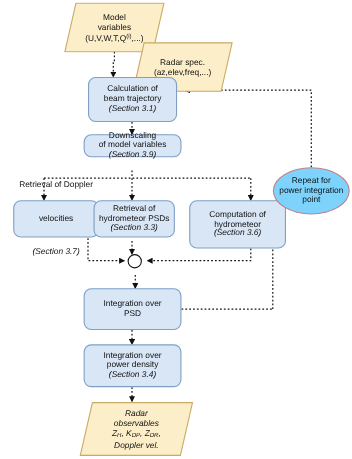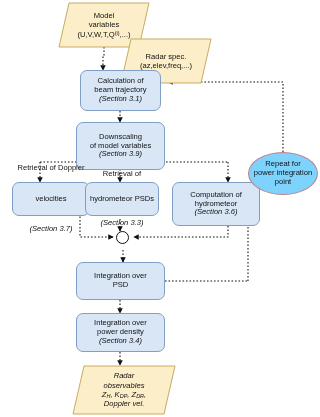--- a/index.html
+++ b/index.html
@@ -147,33 +147,33 @@
       <div>(az,elev,freq,...)</div>
     </div>
   </div>
 
   <div class="node proc" style="left:80px; top:70px; width:81px; height:41px;">
     <div>Calculation of</div>
     <div>beam trajectory</div>
     <div class="sec">(Section 3.1)</div>
   </div>
 
-  <div class="node proc" style="left:76px; top:122px; width:89px; height:48px;">
+  <div class="node proc" style="left:76px; top:122px; width:89px; height:21px;">
     <div>Downscaling</div>
     <div>of model variables</div>
     <div class="sec">(Section 3.9)</div>
   </div>
 
   <div class="node proc" style="left:12px; top:182px; width:78px; height:34px;gap:22px;">
     <div>Retrieval of Doppler</div>
     <div>velocities</div>
     <div class="sec">(Section 3.7)</div>
   </div>
 
-  <div class="node proc" style="left:85px; top:182px; width:74px; height:34px;gap:16px;">
+  <div class="node proc" style="left:85px; top:182px; width:74px; height:34px;">
     <div>Retrieval of</div>
     <div>hydrometeor PSDs</div>
     <div class="sec">(Section 3.3)</div>
   </div>
 
   <div class="node proc" style="left:172px; top:182px; width:88px; height:44px;">
     <div>Computation of</div>
     <div>hydrometeor</div>
     <div class="sec">(Section 3.6)</div>
   </div>

